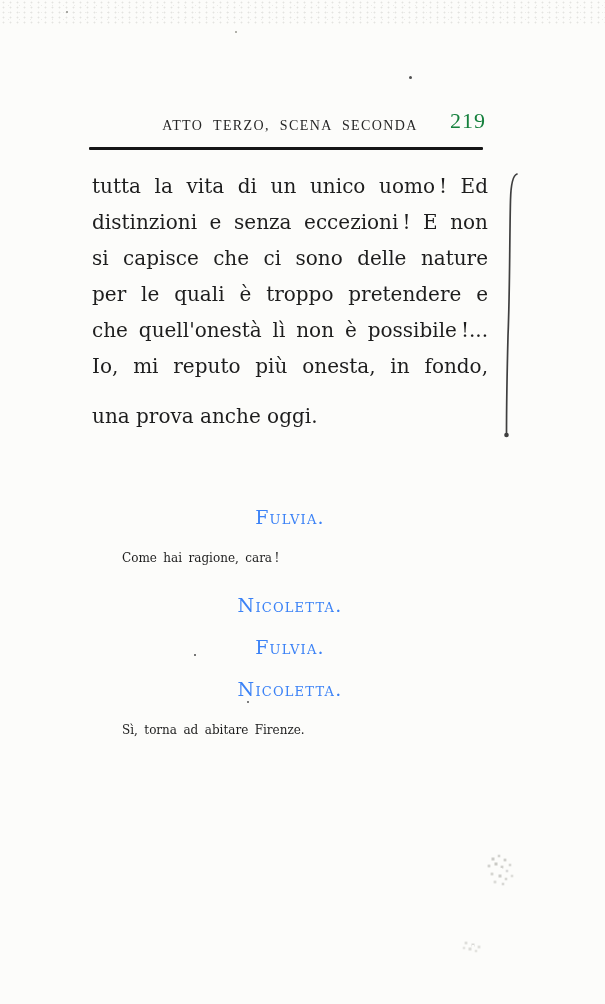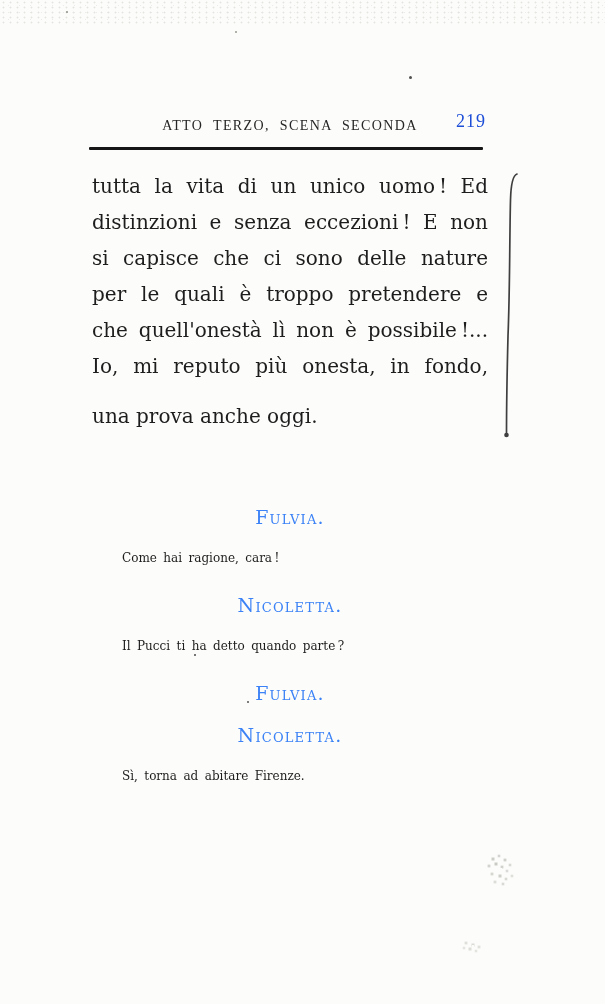--- a/index.html
+++ b/index.html
@@ -19,21 +19,21 @@
     opacity:.45;
   }
   .header{position:absolute;top:115px;left:92px;width:396px;text-align:center;line-height:20px;}
   .running-title{
     font-family:"Liberation Serif",serif;
     font-size:14px;letter-spacing:1.4px;word-spacing:5px;color:#262626;
   }
   .page-number{
     position:absolute;right:2px;top:-4px;
     font-family:"Liberation Serif",serif;
-    font-size:18px;letter-spacing:1px;color:#1d4ed8;
+    font-size:22px;letter-spacing:1px;color:#15803d;
   }
   .rule{position:absolute;top:147px;left:89px;width:394px;height:3px;background:#161616;border-radius:1px;}
   .para{position:absolute;top:168px;left:92px;width:396px;font-size:20px;line-height:36px;}
   .jl{text-align:justify;text-align-last:justify;}
   .ll{text-align:left;margin-top:14px;}
   .dialogue{position:absolute;top:494px;left:92px;width:396px;}
   .speaker{
     text-align:center;font-variant:small-caps;
     font-size:19px;line-height:24px;letter-spacing:1.2px;margin-top:18px;color:#3b82f6;
   }
@@ -88,21 +88,20 @@
     <div class="jl">che quell'onestà lì non è possibile !...</div>
     <div class="jl">Io, mi reputo più onesta, in fondo,</div>
     <div class="ll">una prova anche oggi.</div>
   </div>
 
   <div class="dialogue">
     <div class="speaker first">Fulvia.</div>
     <div class="dline">Come hai ragione, cara !</div>
 
     <div class="speaker">Nicoletta.</div>
-    <div class="dline">Il Pucci ti ha detto quando parte ?</div>
 
     <div class="speaker">Fulvia.</div>
 
     <div class="speaker">Nicoletta.</div>
     <div class="dline">Sì, torna ad abitare Firenze.</div>
   </div>
 
   <svg class="margin-mark" width="30" height="285" viewBox="0 0 30 285">
     <path d="M23 8 C20 9 17 14 16.5 34 C15.5 74 16 120 14 170 C13 210 12.5 242 12.5 268" stroke="#3f3f3f" stroke-width="1.7" fill="none" stroke-linecap="round"></path>
     <circle cx="12.5" cy="269" r="2.3" fill="#3f3f3f"></circle>

